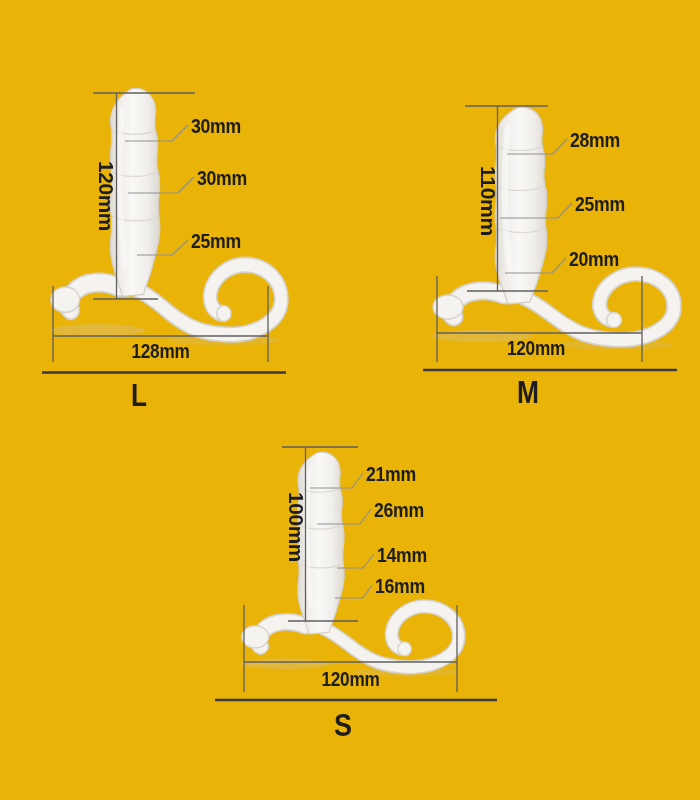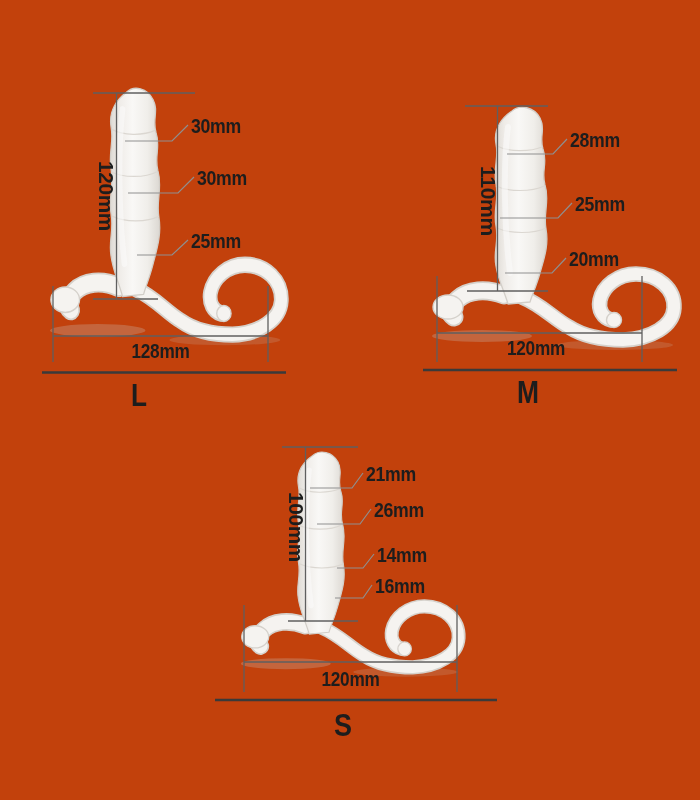--- a/index.html
+++ b/index.html
@@ -1,16 +1,16 @@
 <!DOCTYPE html>
 <html><head>
 <meta charset="utf-8">
 <style>
   html,body{margin:0;padding:0;background:#ffffff;}
-  .canvas{position:relative;width:700px;height:800px;background:#c2410c;overflow:hidden;}
+  .canvas{position:relative;width:700px;height:800px;background:#eab308;overflow:hidden;}
   svg{display:block;}
   text{fill:#1d1d1d;font-family:"Liberation Sans",sans-serif;font-weight:700;}
   .dim{stroke:#5f5f5f;stroke-width:1.3;fill:none;}
   .mline{stroke:#8f8f8f;stroke-width:1.2;fill:none;}
   .rule{stroke:#3a3a3a;stroke-width:2.6;fill:none;}
   .wlabel{font-size:19.5px;letter-spacing:-0.3px;}
   .hlabel{font-size:20px;letter-spacing:-0.3px;}
   .blabel{font-size:19.5px;letter-spacing:-0.3px;}
   .slabel{font-size:32px;}
 </style>

